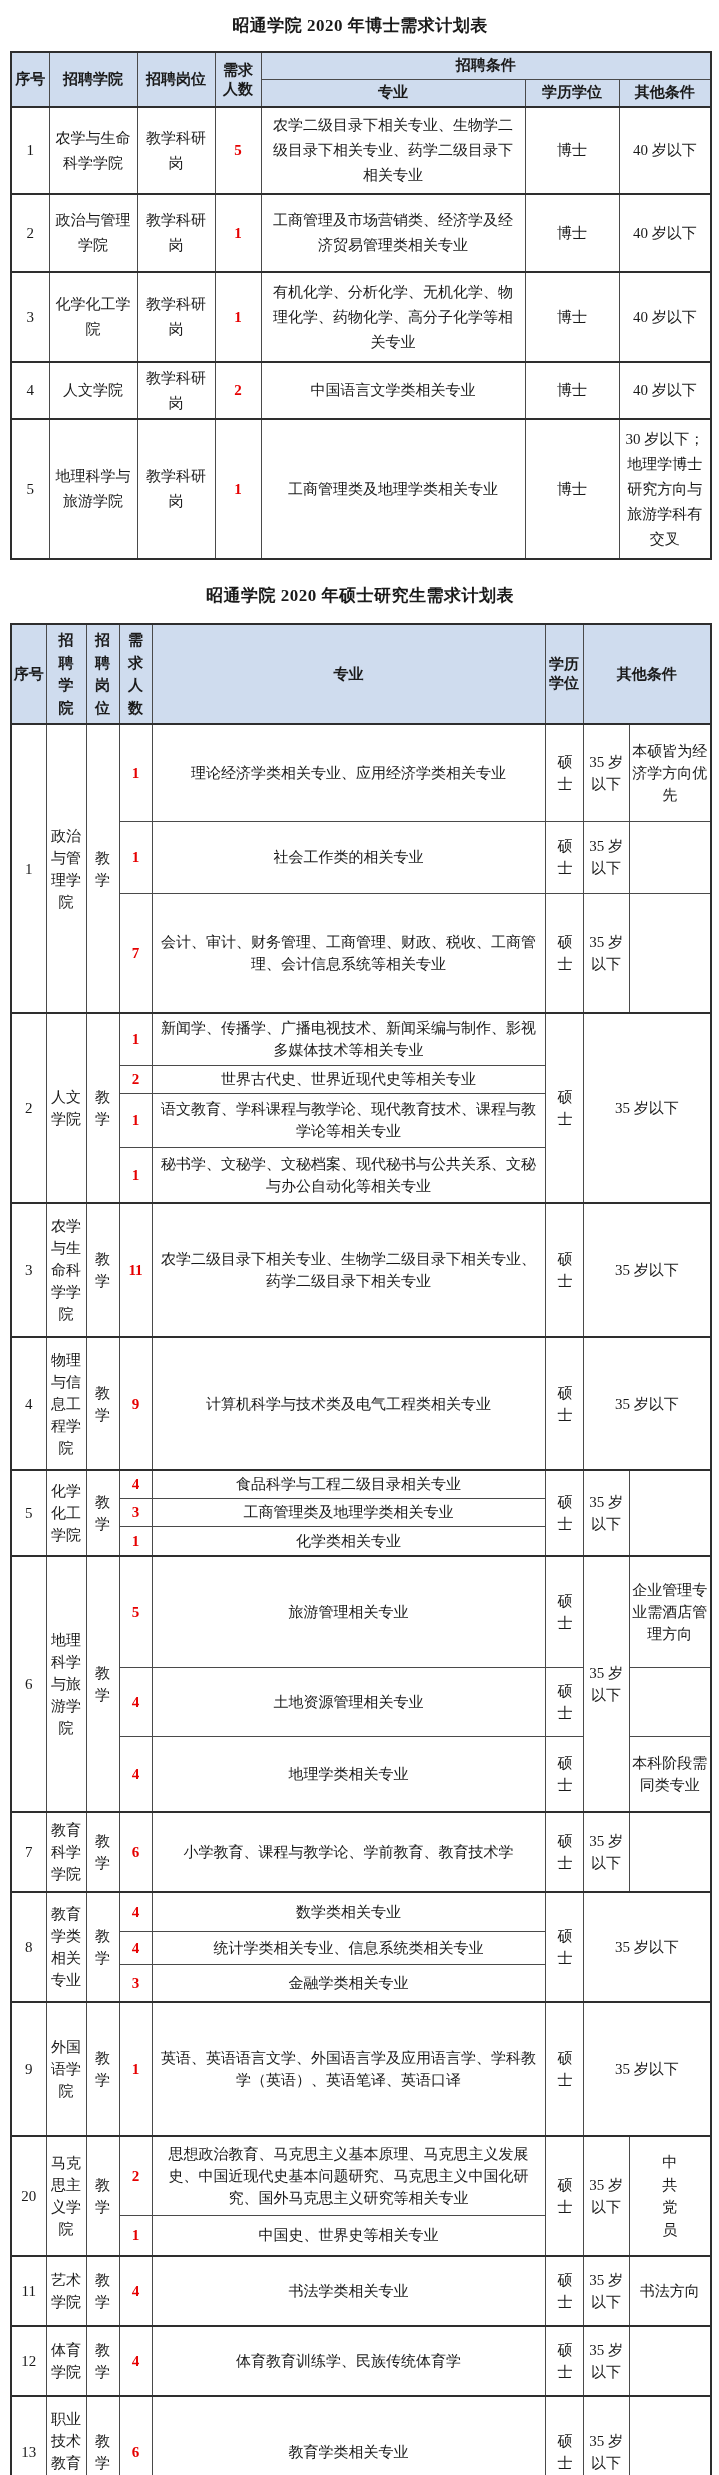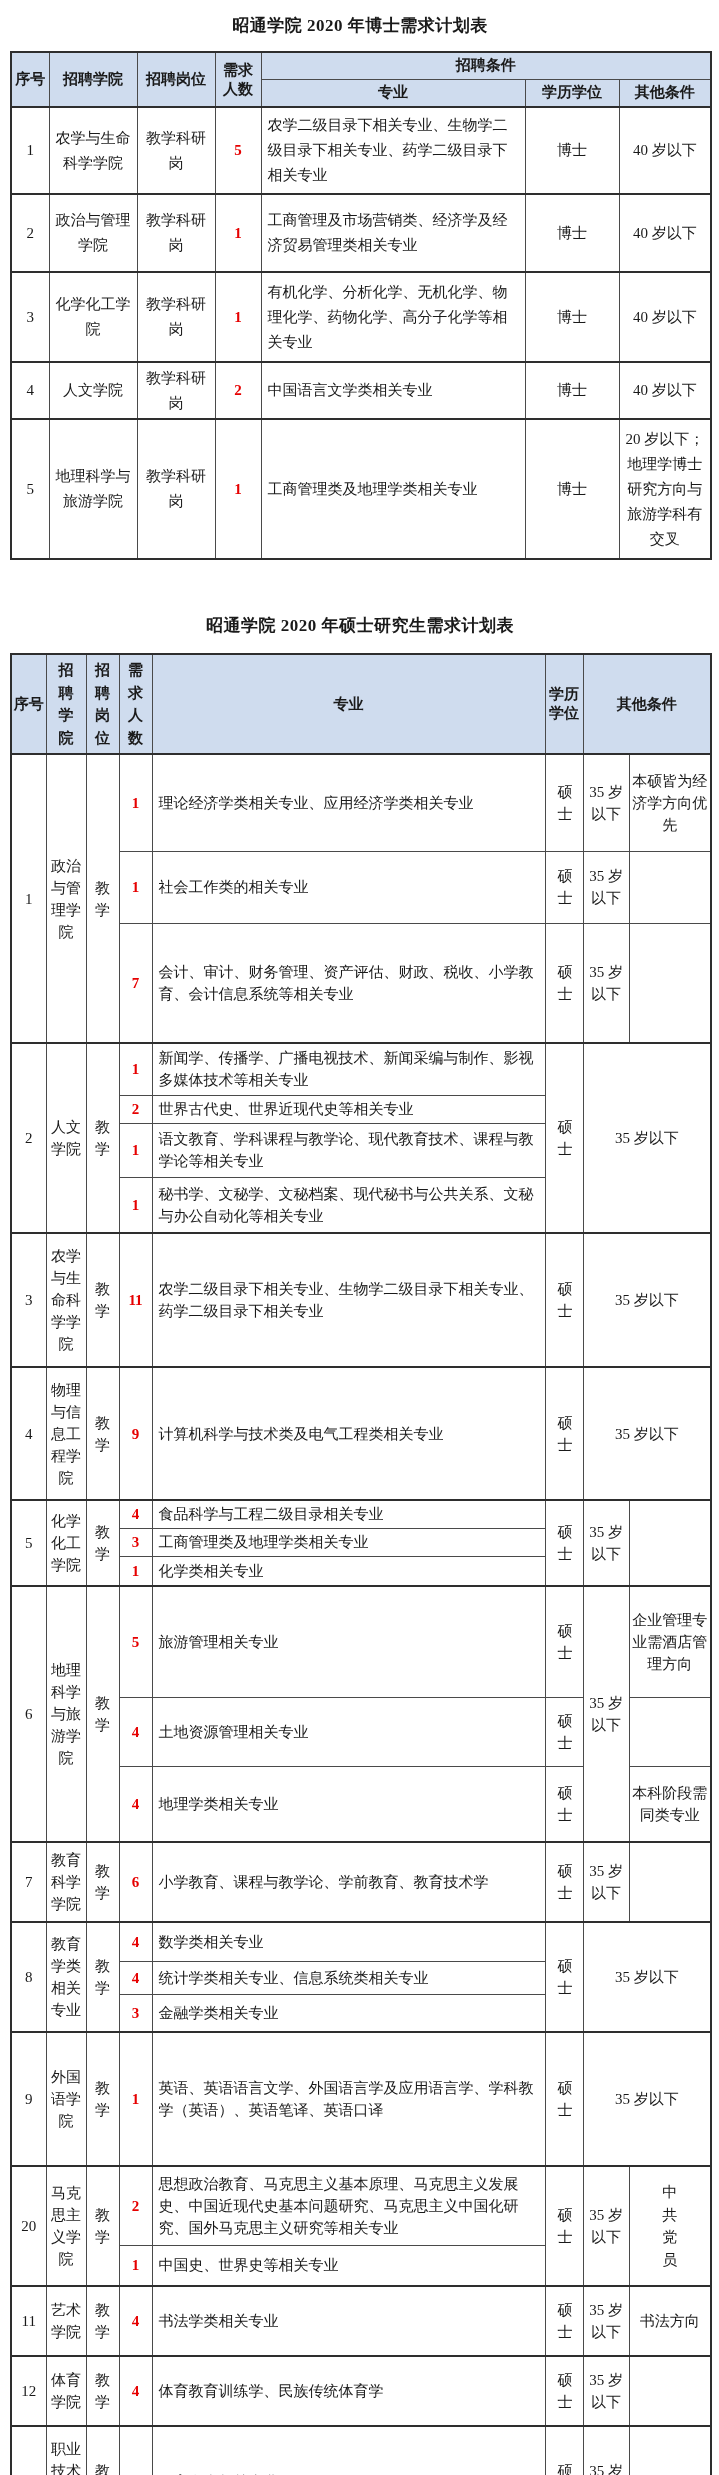--- a/index.html
+++ b/index.html
@@ -1,31 +1,31 @@
 <!DOCTYPE html>
 <html><head>
 <meta charset="utf-8">
 <style>
   html,body{margin:0;padding:0;background:#ffffff;}
   body{width:719px;min-height:2475px;font-family:"Liberation Serif","DejaVu Serif",serif;color:#1a1a1a;}
   .page{padding:10px 9px 10px 10px;box-sizing:border-box;}
   .title{font-size:17px;font-weight:bold;text-align:center;letter-spacing:.5px;margin:4px 0 14px 0;}
-  .title.second{margin-top:54px;margin-bottom:16px;}
+  .title.second{margin-top:24px;margin-bottom:16px;}
   table.t{border-collapse:collapse;table-layout:fixed;width:700px;border:2px solid #2e2e2e;}
   .t th,.t td{border:1px solid #4a4a4a;vertical-align:middle;font-size:15px;word-break:break-all;overflow:hidden;}
   .t th{background:#cfdcee;font-weight:bold;padding:1px;text-align:center;}
   .t td{padding:2px 4px;}
   .t1 td{line-height:25px;}
   .t2 td{line-height:22px;}
   .t1 .major,.t2 .major{padding:2px 6px;}
   .t2 .extra{padding:2px 2px;}
   .t2 .deg{padding:12px;}
   tr.g > td{border-top:2px solid #2e2e2e;}
   .c{text-align:center;}
-  .l{text-align:left;}
+  .l{text-align:center;}
   .red{color:#e60000;font-weight:bold;}
   .v1{display:inline-block;width:1.05em;word-break:break-all;line-height:1.5;text-align:center;}
 </style>
 </head>
 <body>
 
 <div class="page">
 
   <h1 class="title">昭通学院 2020 年博士需求计划表</h1>
 
@@ -90,21 +90,21 @@
         <td class="c">博士</td>
         <td class="c">40 岁以下</td>
       </tr>
       <tr class="g" style="height:140px">
         <td class="c">5</td>
         <td class="c">地理科学与旅游学院</td>
         <td class="c">教学科研岗</td>
         <td class="c red">1</td>
         <td class="l major">工商管理类及地理学类相关专业</td>
         <td class="c">博士</td>
-        <td class="c">20 岁以下；地理学博士研究方向与旅游学科有交叉</td>
+        <td class="c">30 岁以下；地理学博士研究方向与旅游学科有交叉</td>
       </tr>
     </tbody>
   </table>
 
   <h1 class="title second">昭通学院 2020 年硕士研究生需求计划表</h1>
 
   <table class="t t2">
     <colgroup>
       <col style="width:35px">
         <col style="width:40px">
@@ -140,21 +140,21 @@
       </tr>
       <tr style="height:72px">
         <td class="c red">1</td>
         <td class="l major">社会工作类的相关专业</td>
         <td class="c deg">硕士</td>
         <td class="c">35 岁以下</td>
         <td class="c extra"></td>
       </tr>
       <tr style="height:120px">
         <td class="c red">7</td>
-        <td class="l major">会计、审计、财务管理、资产评估、财政、税收、小学教育、会计信息系统等相关专业</td>
+        <td class="l major">会计、审计、财务管理、工商管理、财政、税收、工商管理、会计信息系统等相关专业</td>
         <td class="c deg">硕士</td>
         <td class="c">35 岁以下</td>
         <td class="c extra"></td>
       </tr>
 
       <tr class="g" style="height:52px">
         <td class="c" rowspan="4">2</td>
         <td class="c" rowspan="4">人文学院</td>
         <td class="c" rowspan="4">教学</td>
         <td class="c red">1</td>

